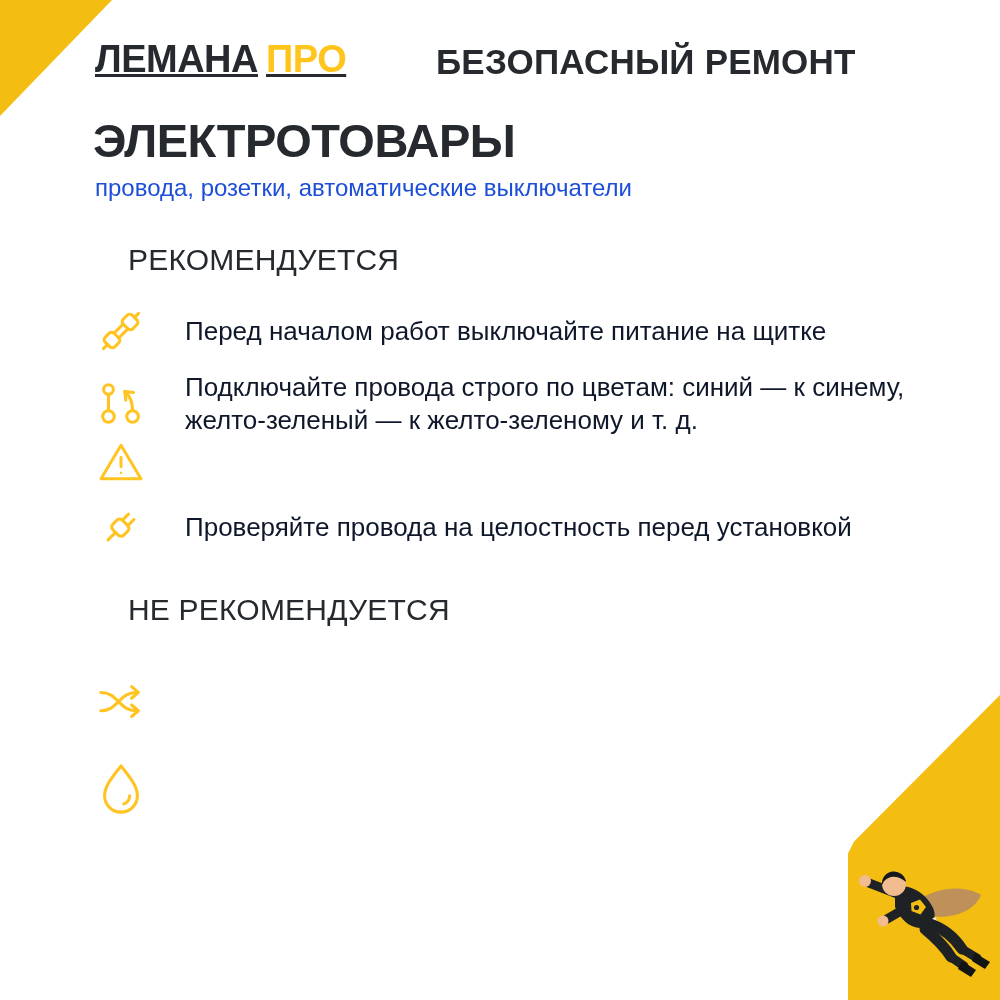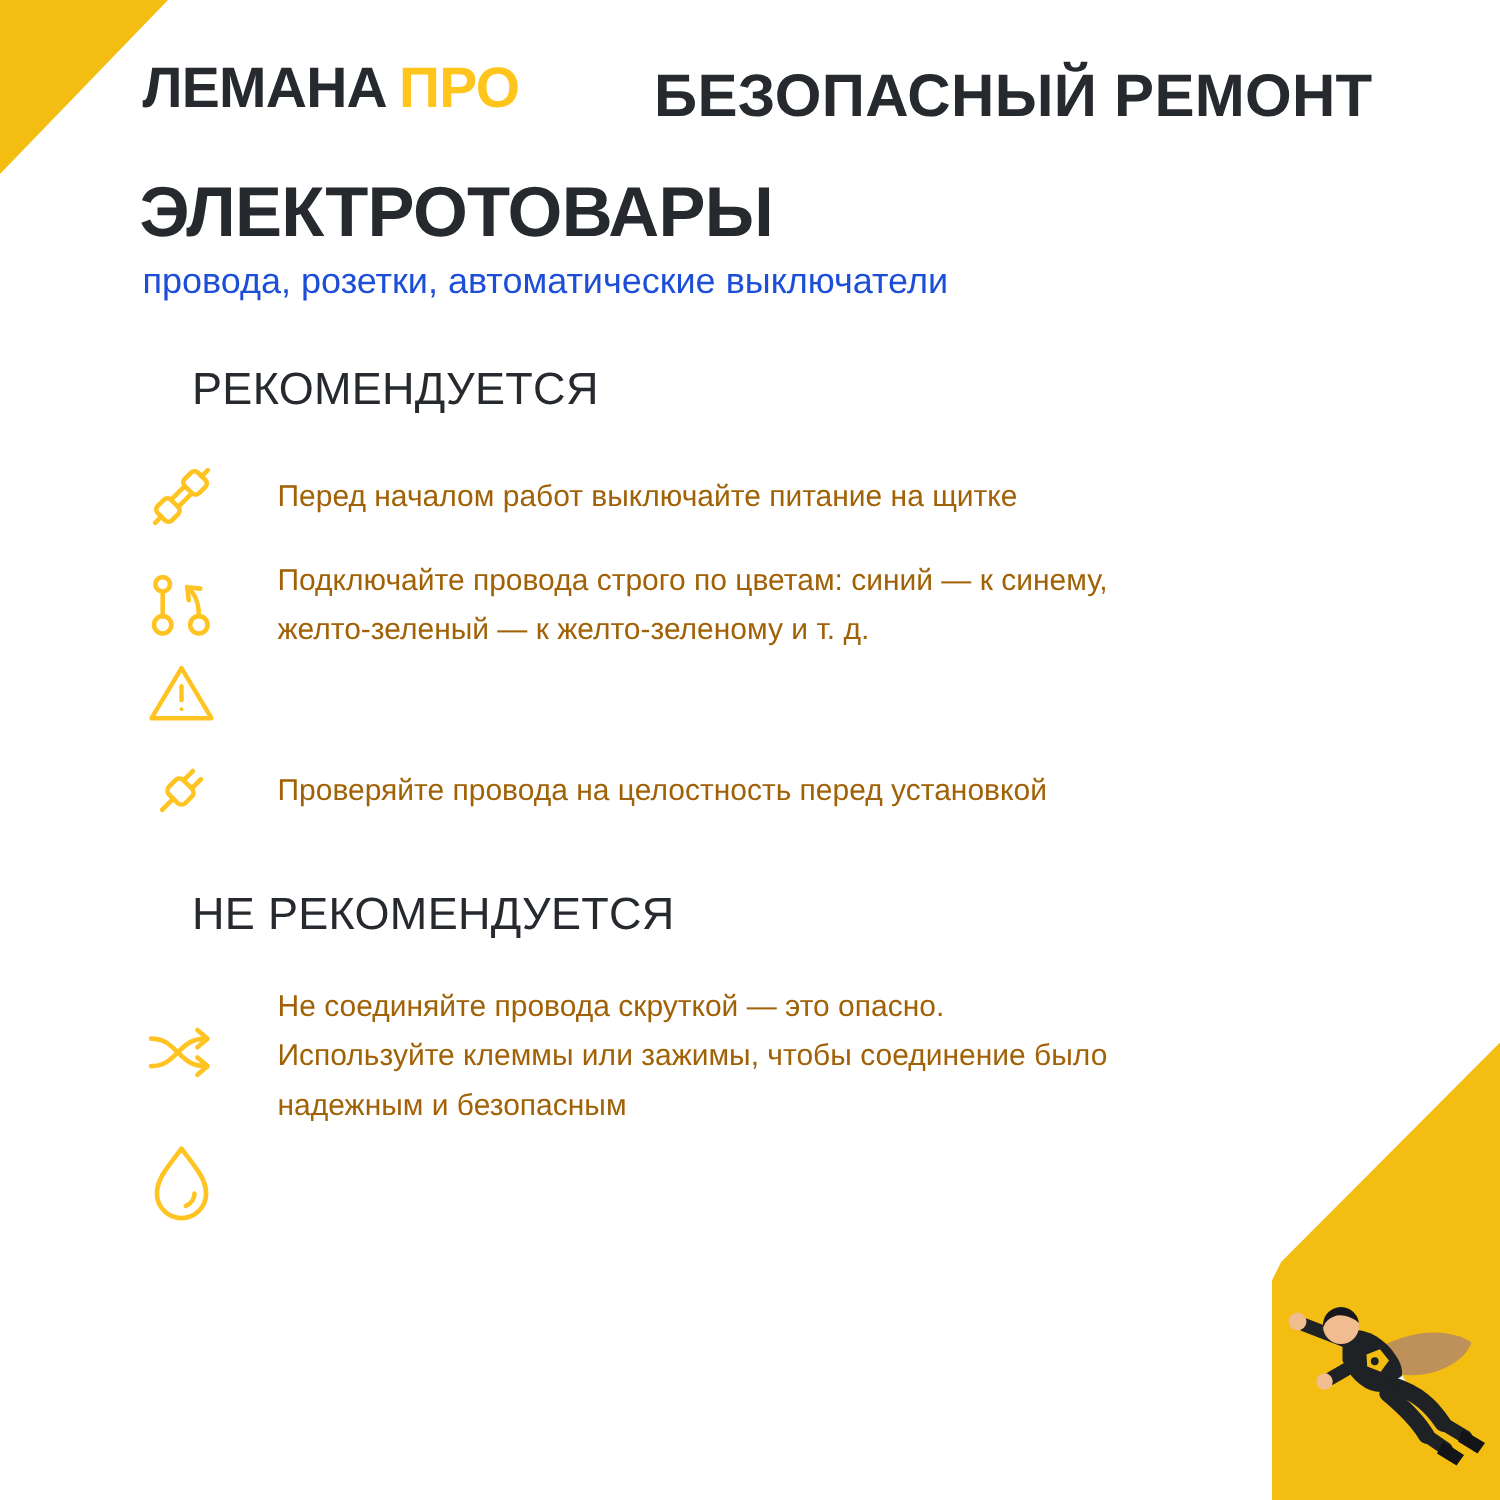--- a/index.html
+++ b/index.html
@@ -17,26 +17,26 @@
   }
   .corner-br{
     position:absolute;left:848px;top:695px;width:152px;height:305px;
     background:#f3bd12;
     clip-path:polygon(100% 0,4% 48%,0 52%,0 100%,100% 100%);
   }
   
   .logo{
     position:absolute;left:95px;top:38px;
     font-size:38px;font-weight:900;letter-spacing:-0.5px;
-    color:#262a2e;white-space:nowrap;
+    color:#262a2e;white-space:nowrap;text-decoration:underline;
   }
   .logo .pro{color:#ffc51d;margin-left:8px;}
   .program-title{
     position:absolute;left:436px;top:42px;
-    font-size:40px;font-weight:800;letter-spacing:0.2px;
+    font-size:35px;font-weight:800;letter-spacing:0.2px;
     color:#262a2e;white-space:nowrap;
   }
   
   .page-title{
     position:absolute;left:93px;top:113px;
     font-size:47px;font-weight:700;letter-spacing:-0.5px;
     color:#262a2e;white-space:nowrap;
   }
   .page-subtitle{
     position:absolute;left:95px;top:174px;
@@ -49,21 +49,21 @@
   }
   
   .row{
     position:absolute;left:93px;display:flex;align-items:center;
   }
   .row .icon{
     width:56px;height:56px;flex:0 0 56px;margin-right:36px;
     display:flex;align-items:center;justify-content:center;
   }
   .row p{
-    margin:0;font-size:20px;line-height:33px;color:#a16207;
+    margin:0;font-size:26px;line-height:33px;color:#0f172a;
     white-space:pre-line;max-width:740px;
   }
   svg.li{stroke:#ffc422;fill:none;stroke-width:3.2;stroke-linecap:round;stroke-linejoin:round;}
   
   .mascot{position:absolute;left:852px;top:862px;}
 </style>
 </head>
 <body>
 
 <div class="corner-tl"></div>
@@ -133,23 +133,20 @@
 
 <div class="row" style="top:652px;min-height:104px">
   <span class="icon">
     <svg class="li" width="54" height="54" viewBox="0 0 56 56">
       <path d="M7 35 C16 35 20 31 26 25 C32 19 36 16 45 16"></path>
       <path d="M7 16 C16 16 20 20 26 26 C32 32 36 35 45 35"></path>
       <path d="M39 10 L46 16 L39 22"></path>
       <path d="M39 29 L46 35 L39 41"></path>
     </svg>
   </span>
-  <p>Не соединяйте провода скруткой — это опасно.
-Используйте клеммы или зажимы, чтобы соединение было
-надежным и безопасным</p>
 </div>
 
 <div class="row" style="top:752px;min-height:72px">
   <span class="icon">
     <svg class="li" width="54" height="58" viewBox="0 0 56 58">
       <path d="M28 6 C38 19 45 27 45 37 A17 17 0 0 1 11 37 C11 27 18 19 28 6 Z"></path>
       <path d="M37 37 A9.5 9.5 0 0 1 31 45.5"></path>
     </svg>
   </span>
 </div>

